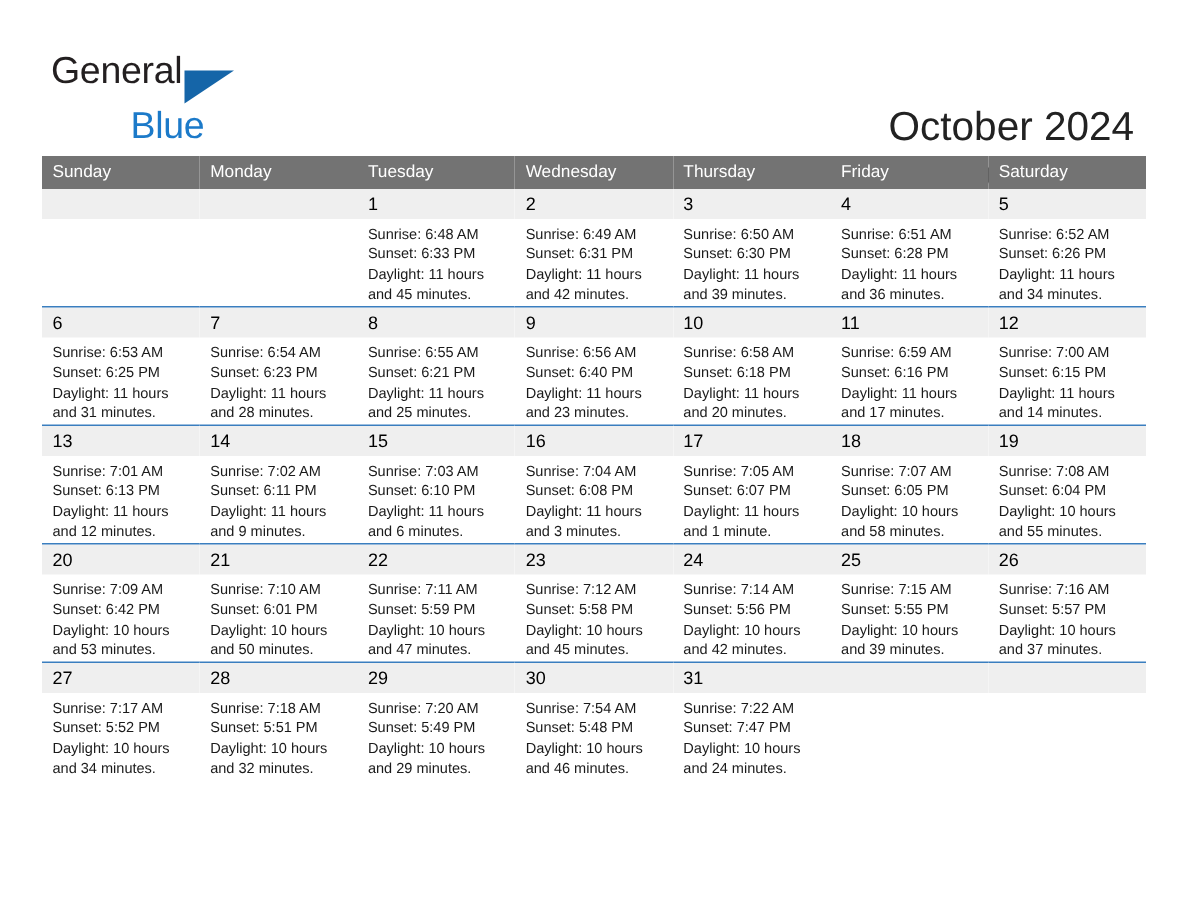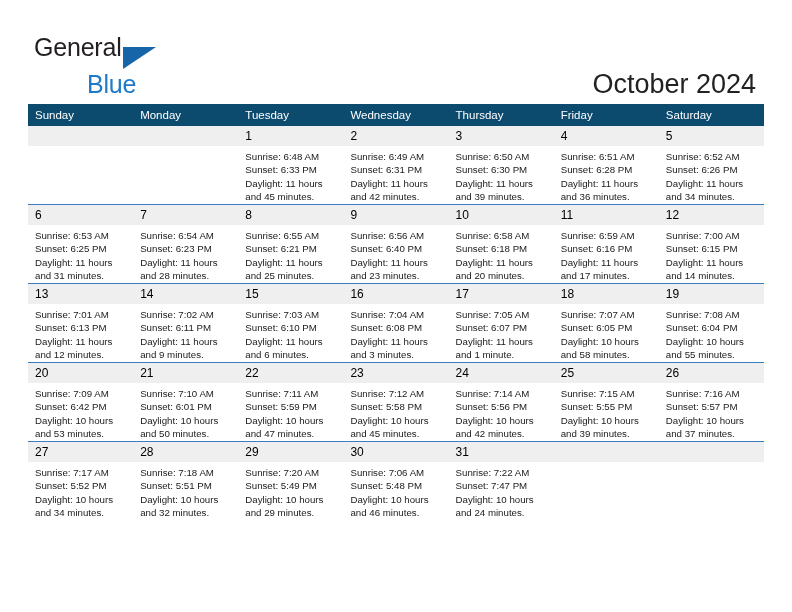--- a/index.html
+++ b/index.html
@@ -93,21 +93,21 @@
   .calendar {
     position: absolute;
     left: 28px;
     top: 104px;
     width: 736px;
     border-collapse: collapse;
     table-layout: fixed;
   }
 
   .calendar th {
-    background: #0c4a6e;
+    background: #737373;
     color: #ffffff;
     font-size: 11.5px;
     font-weight: normal;
     text-align: left;
     padding: 5px 0 5px 7px;
     height: 11px;
     border: none;
   }
 
   .calendar td {
@@ -468,21 +468,21 @@
             <div class="cell-body">
               <div>Sunrise: 7:20 AM</div>
               <div>Sunset: 5:49 PM</div>
               <div class="daylight">Daylight: 10 hours</div>
               <div class="daylight">and 29 minutes.</div>
             </div>
           </td>
           <td class="day-cell">
             <div class="daynum">30</div>
             <div class="cell-body">
-              <div>Sunrise: 7:06 AM</div>
+              <div>Sunrise: 7:54 AM</div>
               <div>Sunset: 5:48 PM</div>
               <div class="daylight">Daylight: 10 hours</div>
               <div class="daylight">and 46 minutes.</div>
             </div>
           </td>
           <td class="day-cell">
             <div class="daynum">31</div>
             <div class="cell-body">
               <div>Sunrise: 7:22 AM</div>
               <div>Sunset: 7:47 PM</div>

